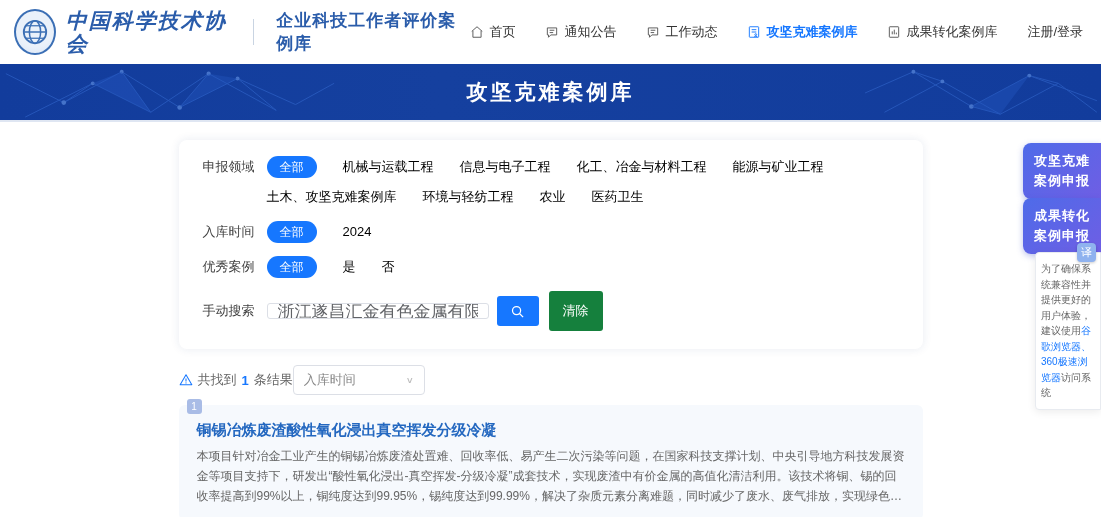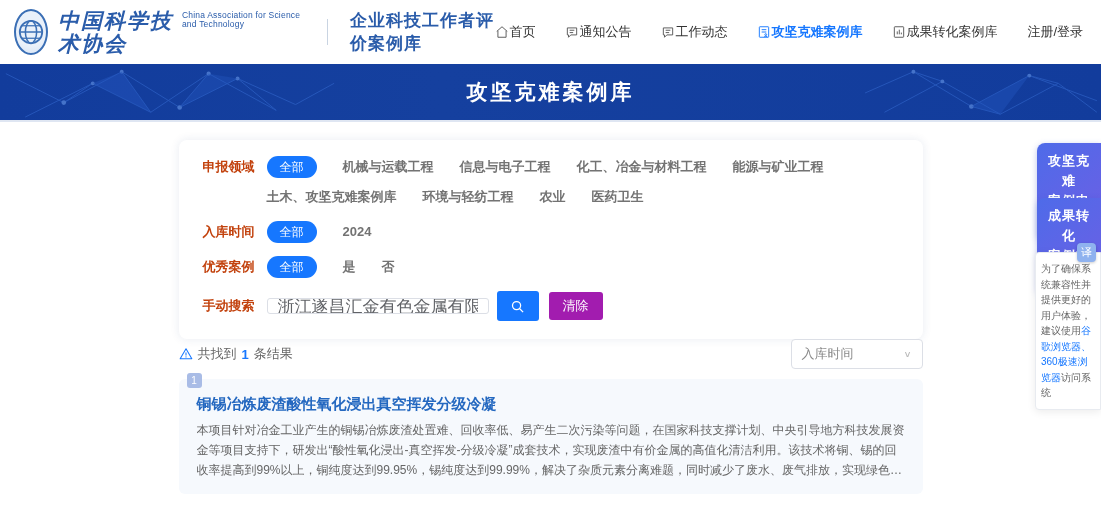--- a/index.html
+++ b/index.html
@@ -15,21 +15,21 @@
     background:radial-gradient(circle at 50% 40%, #eaf1fa 60%, #d7e4f5 100%); }
   .emblem svg { width:30px; height:30px; }
   .org { display:flex; flex-direction:row; line-height:1.1; }
   .org-cn { font-family:"DejaVu Serif","Liberation Serif",serif; font-style:italic;
     font-weight:bold; font-size:21px; color:#2a5caa; letter-spacing:2px; }
   .org-en { font-size:8.5px; color:#2a5caa; margin-top:2px; letter-spacing:.2px; }
   .brand-divider { width:1px; height:26px; background:#c9d4e2; margin:0 12px; }
   .site-title { font-size:17px; font-weight:bold; color:#2a5caa; letter-spacing:1px; }
 
   .nav { display:flex; align-items:center; gap:30px; }
-  .nav-item { display:flex; align-items:center; font-size:13px; color:#333;
+  .nav-item { display:flex; align-items:center; gap:5px; font-size:13px; color:#333;
     cursor:pointer; white-space:nowrap; }
   .nav-item svg { width:14px; height:14px; stroke:#555; fill:none; stroke-width:1.6; }
   .nav-item.active { color:#1677ff; font-weight:bold; }
   .nav-item.active svg { stroke:#1677ff; }
 
   
   .banner { position:relative; height:58px; background:linear-gradient(90deg,#123c9c,#15409f 40%,#123c9c);
     display:flex; align-items:center; justify-content:center; overflow:hidden;
     border-bottom:2px solid #dfe6f2; }
   .banner-title { position:relative; z-index:2; color:#fff; font-size:21px; font-weight:bold;
@@ -38,58 +38,58 @@
   .banner-deco.left { left:0; }
   .banner-deco.right { right:0; }
 
   
   .content { width:744px; margin:0 auto; }
 
   .filter-card { margin-top:18px; background:#fff; border-radius:8px; padding:16px 24px 18px;
     box-shadow:0 0 10px rgba(30,60,120,.10); }
   .filter-row { display:flex; align-items:flex-start; margin-bottom:13px; font-size:13px; }
   .filter-row:last-child { margin-bottom:0; }
-  .filter-label { flex:0 0 64px; font-weight:bold; color:#c2410c; line-height:22px; white-space:nowrap; }
+  .filter-label { flex:0 0 64px; font-weight:normal; color:#404040; line-height:22px; white-space:nowrap; }
   .filter-opts { display:flex; flex-wrap:wrap; column-gap:26px; row-gap:8px; align-items:flex-end; }
   .pill { background:#1677ff; color:#fff; border-radius:999px; padding:2px 13px; font-size:12px;
     line-height:18px; cursor:pointer; }
-  .opt { color:#737373; line-height:22px; cursor:pointer; white-space:nowrap;font-weight:bold; }
+  .opt { color:#000000; line-height:22px; cursor:pointer; white-space:nowrap; }
 
   .search-row { align-items:center; }
   .search-input { width:222px; height:16px; border:1px solid #dcdfe6; border-radius:3px;
     padding:0 10px; font-size:17px; color:#606266; outline:none; }
   .search-btn { width:42px; height:30px; background:#1677ff; border:none; border-radius:3px;
     margin-left:8px; display:flex; align-items:center; justify-content:center; cursor:pointer; }
   .search-btn svg { width:15px; height:15px; stroke:#fff; fill:none; stroke-width:2; }
-  .clear-btn { height:28px; background:#a21caf; color:#fff; border:none; border-radius:3px;
+  .clear-btn { height:40px; background:#15803d; color:#fff; border:none; border-radius:3px;
     margin-left:10px; padding:0 14px; font-size:13px; cursor:pointer; }
 
   
-  .result-bar { display:flex; align-items:center; justify-content:space-between; }
+  .result-bar { display:flex; align-items:center; justify-content:flex-start; margin-top:16px; }
   .result-count { display:flex; align-items:center; gap:5px; font-size:13px; color:#666; }
   .result-count svg { width:14px; height:14px; }
   .count-num { color:#1677ff; font-weight:bold; }
   .sort-select { width:132px; height:30px; border:1px solid #dcdfe6; border-radius:4px;
     background:#fff; display:flex; align-items:center; justify-content:space-between;
     padding:0 10px; font-size:13px; color:#888; cursor:pointer; }
   .sort-select .chev { color:#bbb; font-size:11px; transform:scaleY(.8); }
 
   
   .result-card { position:relative; margin-top:10px; background:#f6f9fd; border-radius:6px;
     padding:16px 18px 14px; }
   .card-badge { position:absolute; top:-6px; left:8px; min-width:15px; height:15px;
     background:#a9bce6; color:#fff; font-size:10px; border-radius:3px;
     display:flex; align-items:center; justify-content:center; padding:0 3px; }
   .card-title { color:#2468c0; font-size:15px; font-weight:bold; cursor:pointer; }
   .card-authors { margin-top:7px; font-size:11px; color:#8a93a3; letter-spacing:.5px; }
   .card-desc { margin-top:7px; font-size:12px; color:#666; line-height:1.65;
     display:-webkit-box; -webkit-line-clamp:3; -webkit-box-orient:vertical; overflow:hidden; }
 
   
-  .float-btn { position:absolute; right:0; width:64px; padding:8px 6px;
+  .float-btn { position:absolute; right:0; width:78px; padding:8px 6px;
     background:linear-gradient(140deg,#4e6be9,#6f5ee4); color:#fff; font-size:13px;
     font-weight:bold; text-align:center; line-height:1.55; border-radius:8px 0 0 8px;
     letter-spacing:1px; cursor:pointer; box-shadow:0 2px 6px rgba(60,80,200,.35); }
   .float-btn1 { top:143px; }
   .float-btn2 { top:198px; }
   .translate-chip { position:absolute; right:5px; top:243px; width:19px; height:19px;
     background:#8fb2ef; border-radius:4px; color:#fff; font-size:11px;
     display:flex; align-items:center; justify-content:center; cursor:pointer; z-index:5;
     box-shadow:0 1px 3px rgba(0,0,0,.2); }
   .browser-tip { position:absolute; right:0; top:252px; width:66px; background:#fff;
@@ -110,21 +110,20 @@
         <svg viewBox="0 0 24 24">
           <circle cx="12" cy="12" r="9" fill="none" stroke="#3b6fb5" stroke-width="1.4"></circle>
           <ellipse cx="12" cy="12" rx="4.5" ry="9" fill="none" stroke="#3b6fb5" stroke-width="1.2"></ellipse>
           <line x1="3" y1="12" x2="21" y2="12" stroke="#3b6fb5" stroke-width="1.2"></line>
           <line x1="4.5" y1="7" x2="19.5" y2="7" stroke="#3b6fb5" stroke-width="1"></line>
           <line x1="4.5" y1="17" x2="19.5" y2="17" stroke="#3b6fb5" stroke-width="1"></line>
         </svg>
       </div>
       <div class="org">
         <span class="org-cn">中国科学技术协会</span>
-        <span class="org-en">China Association for Science and Technology</span>
       </div>
       <div class="brand-divider"></div>
       <div class="site-title">企业科技工作者评价案例库</div>
     </div>
 
     <div class="nav">
       <div class="nav-item">
         <svg viewBox="0 0 24 24">
           <path d="M3 11 L12 3 L21 11 M5 10 V21 H19 V10"></path>
         </svg>

